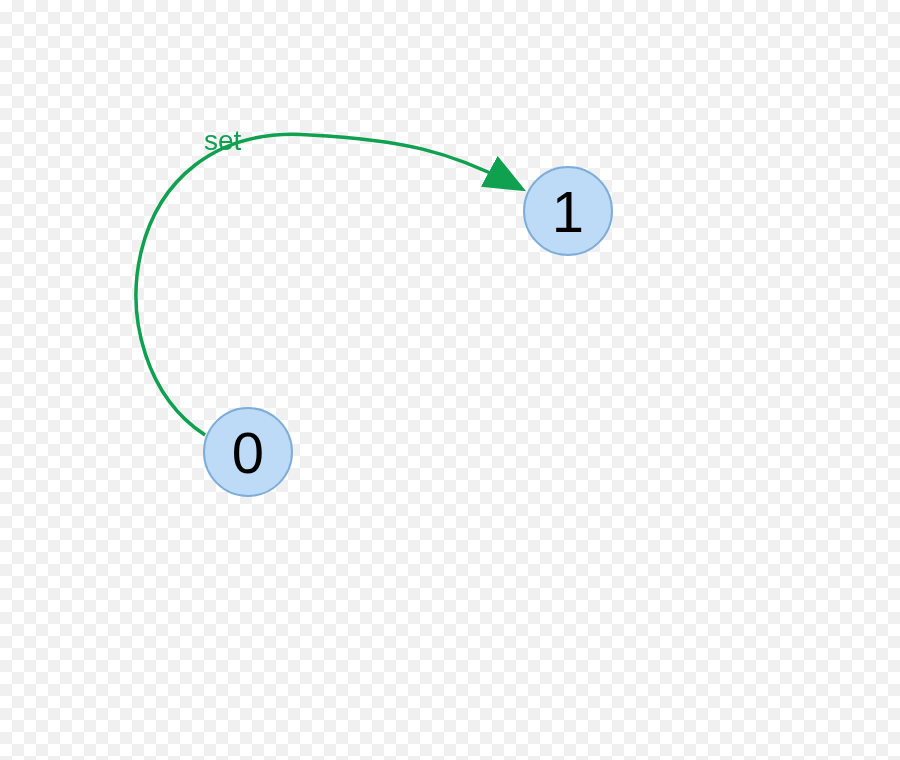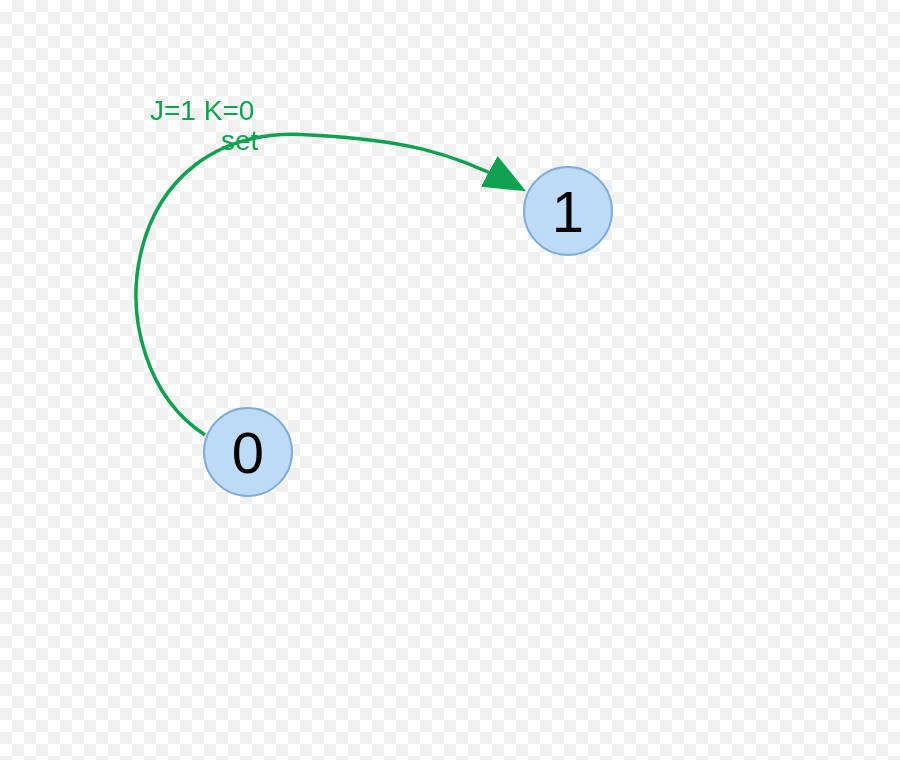--- a/index.html
+++ b/index.html
@@ -67,21 +67,21 @@
       font-family: sans-serif;
       line-height: 1.2;
     }
     
     .label-main {
       left: 150px;
       top: 94px;
     }
     
     .label-sub {
-      left: 221px;
+      left: 204px;
       top: 124px;
     }
     
     .arrow-svg {
       position: absolute;
       top: 0;
       left: 0;
       width: 900px;
       height: 760px;
       pointer-events: none;
@@ -94,21 +94,20 @@
 
   <svg class="arrow-svg">
     <defs>
       <marker id="arrowhead" markerWidth="12" markerHeight="10" refX="10" refY="5" orient="auto">
         <polygon points="0 0, 12 5, 0 10" fill="#0fa050"></polygon>
       </marker>
     </defs>
     <path d="M 205 435 C 90 360, 115 120, 310 135 C 400 140, 450 150, 520 188" stroke="#0fa050" stroke-width="3.5" fill="none" marker-end="url(#arrowhead)"></path>
   </svg>
 
-  <div class="transition-label label-main">J=1 K=0</div>
 
   <div class="transition-label label-sub">set</div>
 
   <div class="state-node state-0">
     <span>0</span>
   </div>
 
   <div class="state-node state-1">
     <span>1</span>
   </div>

